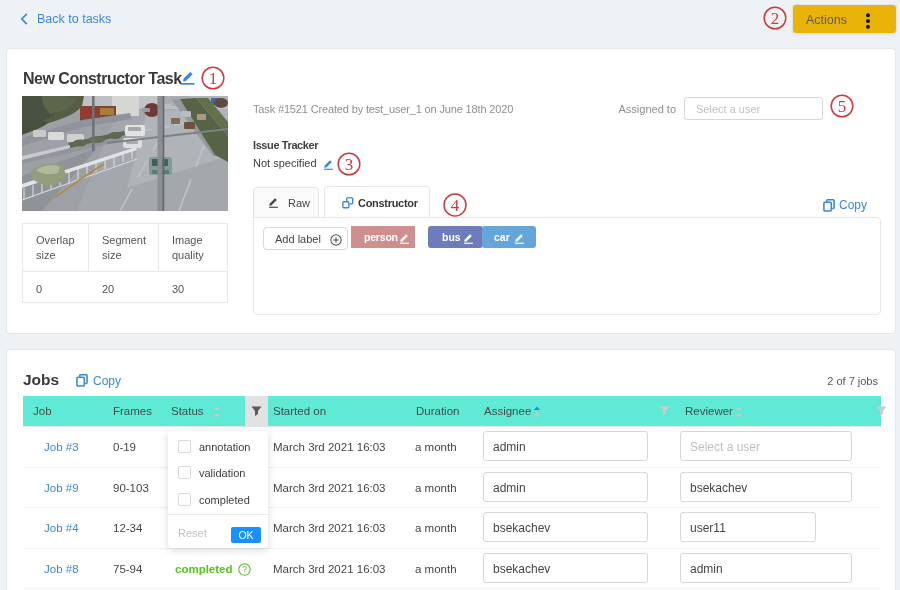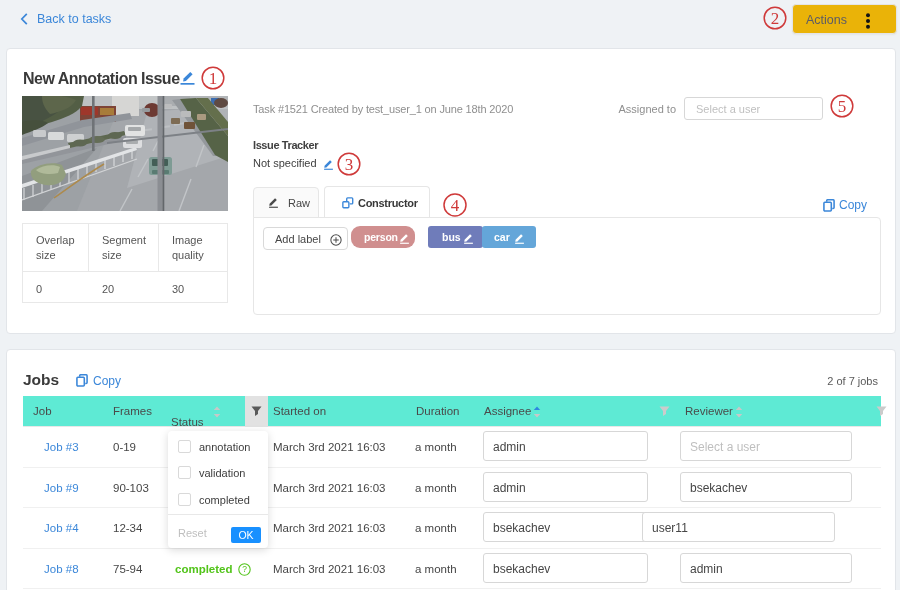--- a/index.html
+++ b/index.html
@@ -26,21 +26,21 @@
       <circle cx="4" cy="13.8" r="2" fill="#141414"></circle>
   </svg>
 </div>
 
 <svg class="abs" style="left:763px; top:6px;" width="24" height="24" viewBox="0 0 24 24">
     <circle cx="12" cy="12" r="10.8" fill="none" stroke="#cf3a3a" stroke-width="1.5"></circle>
     <text x="12" y="17.8" font-size="17" fill="#cf3a3a" text-anchor="middle" font-family="Liberation Serif, serif">2</text>
   </svg>
 
 <div class="panel" style="top:48px; height:286px;">
-  <div class="abs" style="left:16px; top:21px; font-size:16px; font-weight:bold; letter-spacing:-0.5px; color:#3a3a3a;">New Annotation Issue</div>
+  <div class="abs" style="left:16px; top:21px; font-size:16px; font-weight:bold; letter-spacing:-0.5px; color:#3a3a3a;">New Constructor Task</div>
   <svg class="abs" style="left:173px; top:21px;" width="15" height="15" viewBox="0 0 15 15">
     <path d="M3.6 8.6 L10.3 1.9 L12.6 4.2 L5.9 10.9 L3.1 11.5 Z" fill="#3b87d9"></path>
     <rect x="0.5" y="13" width="14" height="1.7" fill="#3b87d9"></rect>
   </svg>
   <svg class="abs" style="left:194px; top:17px;" width="24" height="24" viewBox="0 0 24 24">
       <circle cx="12" cy="12" r="10.8" fill="none" stroke="#cf3a3a" stroke-width="1.5"></circle>
       <text x="12" y="17.8" font-size="17" fill="#cf3a3a" text-anchor="middle" font-family="Liberation Serif, serif">1</text>
     </svg>
 
   <svg class="abs" style="left:15px; top:47px; filter:blur(0.5px);" width="206" height="115" viewBox="0 0 206 115">
@@ -203,21 +203,21 @@
 
   <div class="abs" style="left:246px; top:168px; width:628px; height:98px; border:1px solid #e6e6e6; border-radius:0 4px 4px 4px;">
     <div class="abs" style="left:9px; top:9px; width:85px; height:23px; border:1px solid #d9d9d9; border-radius:4px;">
       <span class="abs" style="left:11px; top:5px; font-size:11px; color:#464646;">Add label</span>
       <svg class="abs" style="left:66px; top:6px;" width="12" height="12" viewBox="0 0 14 14">
           <circle cx="7" cy="7" r="6" fill="none" stroke="#4a4a4a" stroke-width="1.2"></circle>
           <line x1="7" y1="3.8" x2="7" y2="10.2" stroke="#4a4a4a" stroke-width="1.2"></line>
           <line x1="3.8" y1="7" x2="10.2" y2="7" stroke="#4a4a4a" stroke-width="1.2"></line>
         </svg>
     </div>
-    <div class="abs" style="left:97px; top:8px; width:64px; height:22px; background:#d08f8f; border-radius:9px; color:#fff; font-size:10.5px; font-weight:bold; letter-spacing:-0.2px;">
+    <div class="abs" style="left:97px; top:8px; width:64px; height:22px; background:#d08f8f; border-radius:0; color:#fff; font-size:10.5px; font-weight:bold; letter-spacing:-0.2px;">
       <span class="abs" style="left:13px; top:5px;">person</span>
       <svg class="abs" style="left:48px; top:7px;" width="11" height="11" viewBox="0 0 15 15">
           <path d="M2.2 9.1 L9.6 1.7 L12 4.1 L4.6 11.5 L1.7 12 Z" fill="#fff"></path>
           <rect x="1.5" y="13.2" width="12" height="1.6" fill="#fff"></rect>
         </svg>
     </div>
     <div class="abs" style="left:174px; top:8px; width:55px; height:22px; background:#6f7cba; border-radius:3px; color:#fff; font-size:10.5px; font-weight:bold;">
       <span class="abs" style="left:14px; top:5px;">bus</span>
       <svg class="abs" style="left:35px; top:7px;" width="11" height="11" viewBox="0 0 15 15">
           <path d="M2.2 9.1 L9.6 1.7 L12 4.1 L4.6 11.5 L1.7 12 Z" fill="#fff"></path>
@@ -241,21 +241,21 @@
       <rect x="1" y="3.5" width="8" height="9.5" rx="1" fill="#fff"></rect>
       <path d="M4 3 V1.8 a1 1 0 0 1 1-1 h6 a1 1 0 0 1 1 1 v7.5 a1 1 0 0 1-1 1 h-1"></path>
     </g>
   </svg>
   <div class="abs" style="left:86px; top:23.5px; font-size:12px; color:#3b87d9;">Copy</div>
   <div class="abs" style="right:17px; top:24.5px; font-size:11px; color:#5a5a5a;">2 of 7 jobs</div>
 
   <div class="abs" style="left:16px; top:46px; width:858px; height:31px; background:#5eead4; border-bottom:1px solid #e8e8e8; font-size:11.5px; color:#4a4a4a;">
     <span class="abs" style="left:10px; top:9px;">Job</span>
     <span class="abs" style="left:90px; top:9px;">Frames</span>
-    <span class="abs" style="left:148px; top:9px;margin-top:11px;">Status</span>
+    <span class="abs" style="left:148px; top:9px;">Status</span>
     <svg class="abs" style="left:190px; top:10px;" width="8" height="12" viewBox="0 0 8 12">
         <path d="M4 0.5 L7.2 4 H0.8 Z" fill="#c8c8c8"></path>
         <path d="M4 11.5 L0.8 8 H7.2 Z" fill="#c8c8c8"></path>
       </svg>
     <div class="abs" style="left:222px; top:0; width:23px; height:31px; background:#e2e2e2;">
       <svg class="abs" style="left:6px; top:10px;" width="11" height="11" viewBox="0 0 11 11">
           <path d="M0.5 0.5 H10.5 L7 5 V8 L4 10 V5 Z" fill="#5a5a5a"></path>
         </svg>
     </div>
     <span class="abs" style="left:250px; top:9px;">Started on</span>
@@ -303,21 +303,21 @@
       </div>
   </div>
   <div class="abs" style="left:16px; top:158px; width:858px; height:41px; border-bottom:1px solid #f0f0f0; font-size:11.5px;">
     <span class="abs" style="left:21px; top:14px; color:#3b87d9;">Job #4</span>
     <span class="abs" style="left:90px; top:14px;">12-34</span>
     <span class="abs" style="left:250px; top:14px;">March 3rd 2021 16:03</span>
     <span class="abs" style="left:392px; top:14px;">a month</span>
     <div class="input" style="left:460px; top:4px; width:165px; height:30px;">
         <span class="abs" style="left:9px; top:8px; font-size:12px;">bsekachev</span>
       </div>
-    <div class="input" style="left:619px; top:4px; width:193px; height:30px;">
+    <div class="input" style="left:657px; top:4px; width:136px; height:30px;">
         <span class="abs" style="left:9px; top:8px; font-size:12px;">user11</span>
       </div>
   </div>
   <div class="abs" style="left:16px; top:199px; width:858px; height:40px; border-bottom:1px solid #f0f0f0; font-size:11.5px;">
     <span class="abs" style="left:21px; top:14px; color:#3b87d9;">Job #8</span>
     <span class="abs" style="left:90px; top:14px;">75-94</span>
     <span class="abs" style="left:152px; top:14px; color:#52c41a; font-weight:bold;">completed</span>
     <svg class="abs" style="left:215px; top:14px;" width="13" height="13" viewBox="0 0 13 13">
         <circle cx="6.5" cy="6.5" r="5.7" fill="none" stroke="#52c41a" stroke-width="1.1"></circle>
         <text x="6.5" y="9.4" font-size="8.5" fill="#52c41a" text-anchor="middle">?</text>

